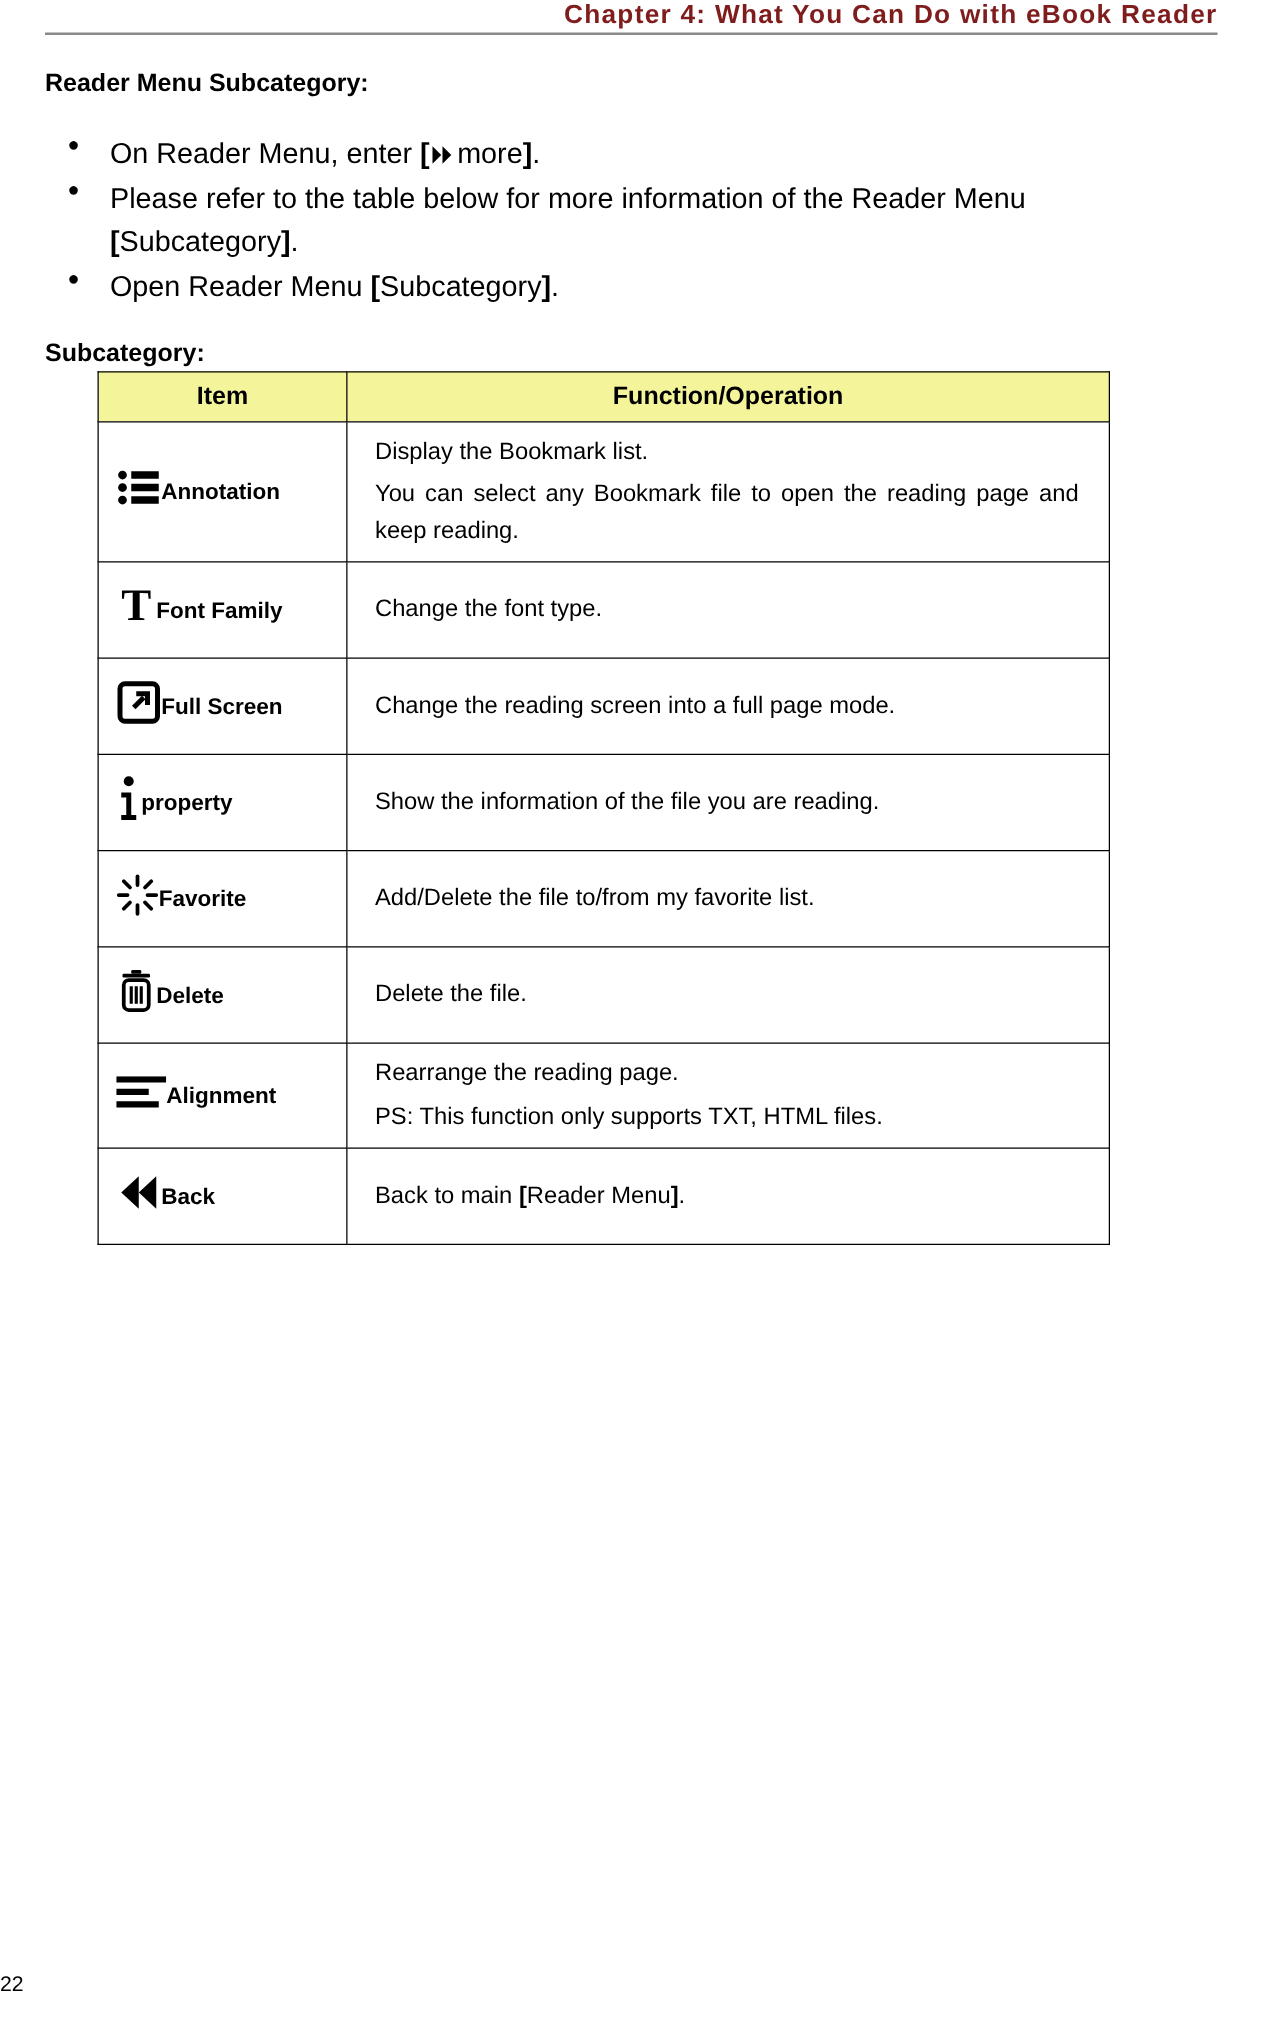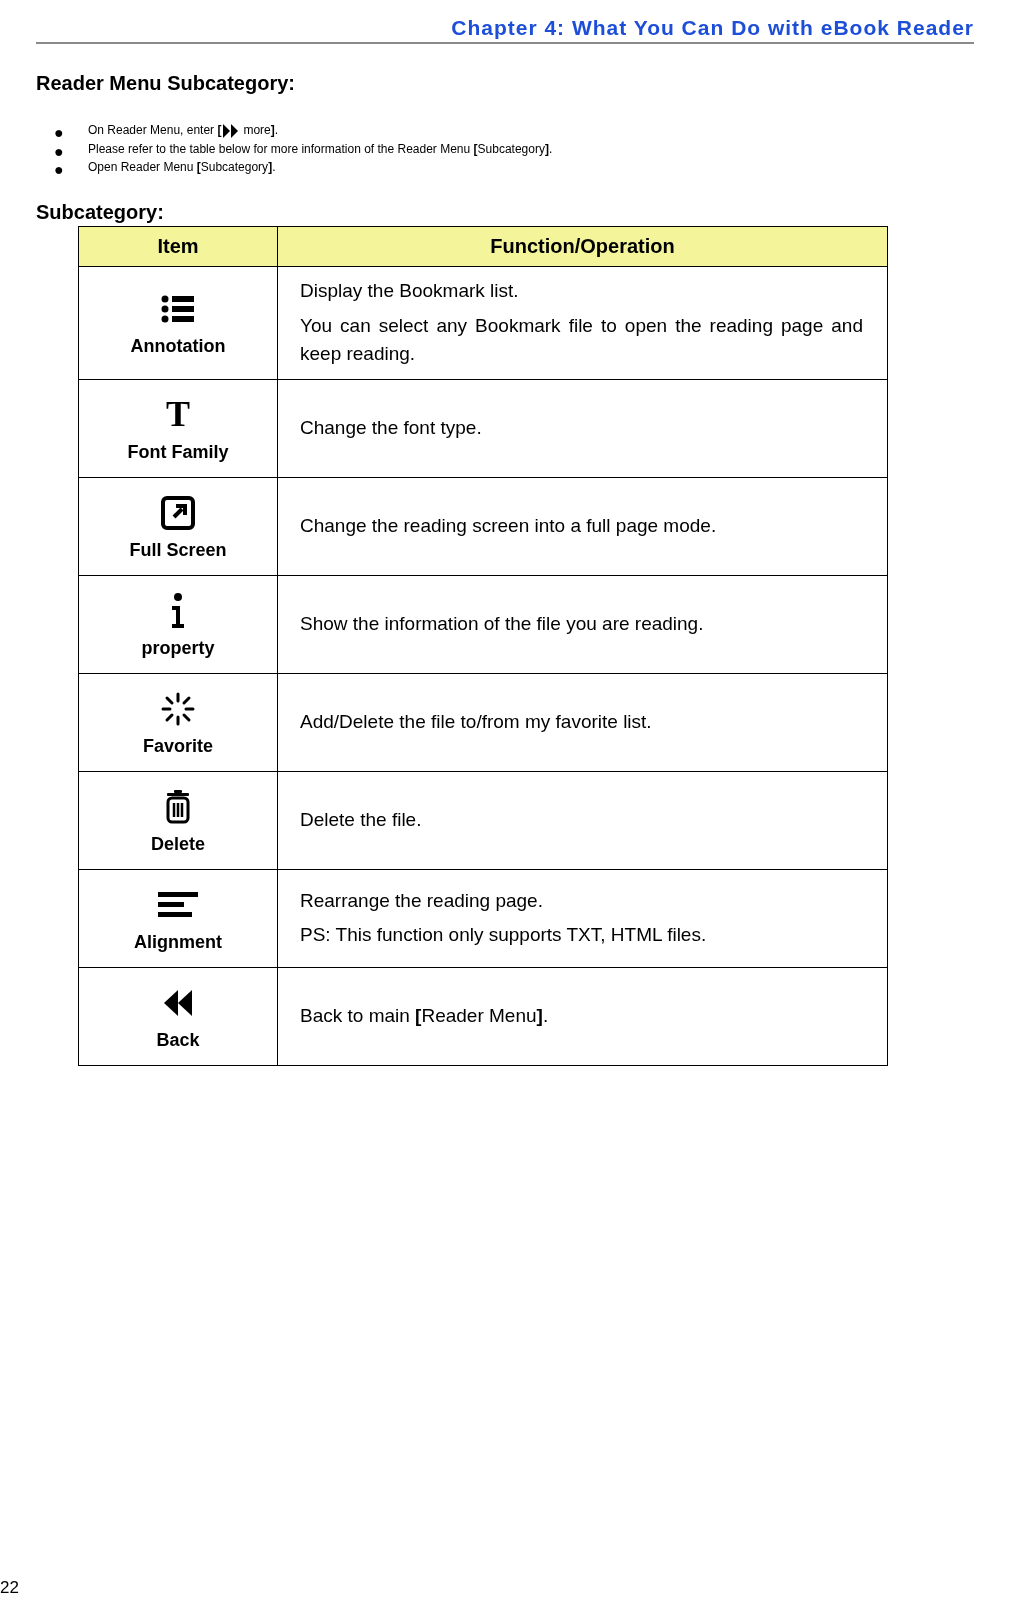--- a/index.html
+++ b/index.html
@@ -10,39 +10,39 @@
     color: #000;
     width: 1010px;
     height: 1622px;
     position: relative;
   }
   .page {
     padding: 0 36px 0 36px;
   }
   .chapter-header {
     text-align: right;
-    color: #1d4ed8;
+    color: #7f1d1d;
     font-weight: bold;
     font-size: 21px;
     letter-spacing: 1px;
-    padding-top: 16px;
+    padding-top: 0;
     border-bottom: 2px solid #8a8a8a;
     padding-bottom: 2px;
     margin-bottom: 28px;
   }
   .section-title {
     font-weight: bold;
     font-size: 20px;
     margin: 0 0 26px 0;
   }
   ul.bullets {
     list-style: none;
     padding: 0;
     margin: 0 0 24px 0;
-    font-size: 12px;
+    font-size: 23px;
   }
   ul.bullets li {
     position: relative;
     padding-left: 52px;
     line-height: 1.55;
   }
   ul.bullets li::before {
     content: "●";
     position: absolute;
     left: 18px;
@@ -88,21 +88,21 @@
     padding-bottom: 14px;
   }
   table.subcat td.func-cell {
     text-align: left;
     padding-left: 22px;
     padding-right: 24px;
     line-height: 1.5;
   }
   .icon-wrap {
     display: flex;
-    flex-direction: column;
+    flex-direction: row;
     align-items: center;
   }
   .icon-wrap .ic {
     height: 42px;
     display: flex;
     align-items: center;
     justify-content: center;
     margin-bottom: 6px;
   }
   .icon-wrap .ic svg { display:block; }

